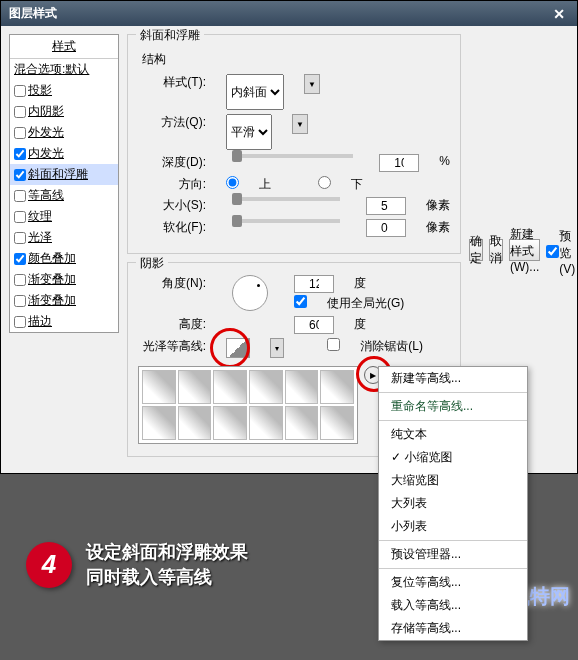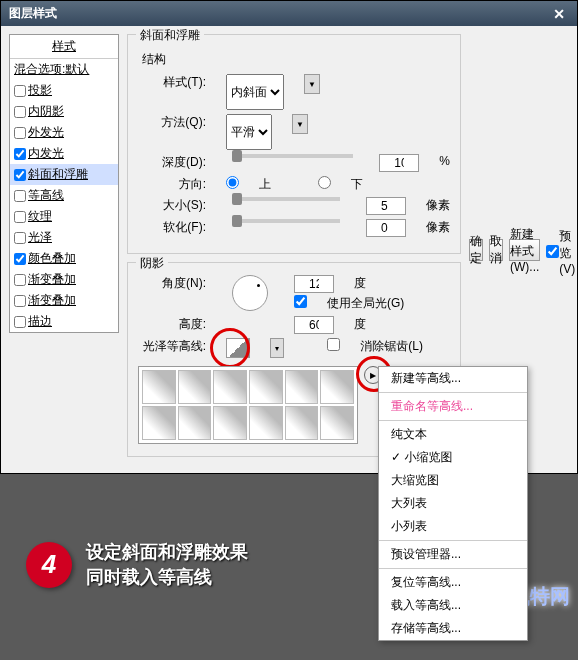--- a/index.html
+++ b/index.html
@@ -34,21 +34,21 @@
 .right-col { width: 100px; display: flex; flex-direction: row; gap: 6px; align-items: center; }
 .btn { width: 96px; height: 22px; background: linear-gradient(#fff, #e0e0e0); border: 1px solid #999; font-size: 12px; display: flex; align-items: center; justify-content: center; cursor: pointer; }
 .preview-check { font-size: 12px; display: flex; align-items: center; margin-top: 4px; }
 .preview-swatch { width: 44px; height: 44px; background: linear-gradient(#59b4f5, #1d74d8); border: 1px solid #666; margin-top: 10px; box-shadow: inset 0 0 6px rgba(0,0,0,0.3); }
 .contour-grid { background: #fff; border: 1px solid #999; padding: 2px; width: 220px; }
 .contour-grid-row { display: flex; }
 .thumb { width: 34px; height: 34px; border: 1px solid #bbb; margin: 1px; background: linear-gradient(to top right, #fff 30%, #bbb 70%); }
 .play-btn { width: 18px; height: 18px; border: 1px solid #666; border-radius: 50%; display: flex; align-items: center; justify-content: center; font-size: 8px; background: #eee; cursor: pointer; }
 .context-menu { position: absolute; background: #fff; border: 1px solid #999; box-shadow: 2px 2px 6px rgba(0,0,0,0.3); font-size: 12px; width: 150px; z-index: 10; }
 .context-menu .mi { padding: 3px 12px; cursor: pointer; }
-.context-menu .mi.disabled { color: #ec4899; cursor: default; }
+.context-menu .mi.disabled { color: #14532d; cursor: default; }
 .context-menu .mi.checked::before { content: '✓ '; }
 .context-menu hr { border: none; border-top: 1px solid #ccc; margin: 2px 0; }
 .step-badge { position: absolute; bottom: 70px; left: 26px; display: flex; align-items: center; gap: 14px; }
 .badge-circle { width: 46px; height: 46px; background: #d00021; border-radius: 50%; color: #fff; font-size: 26px; font-style: italic; font-weight: bold; display: flex; align-items: center; justify-content: center; box-shadow: 2px 2px 4px rgba(0,0,0,0.4); }
 .badge-text { color: #fff; font-size: 18px; font-weight: bold; line-height: 1.4; text-shadow: 1px 1px 2px #000; }
 .logo { position: absolute; right: 8px; bottom: 50px; color: #a8c0ff; font-size: 20px; font-weight: bold; text-shadow: 0 0 6px #fff; }
 </style>
 </head>
 <body>
 

